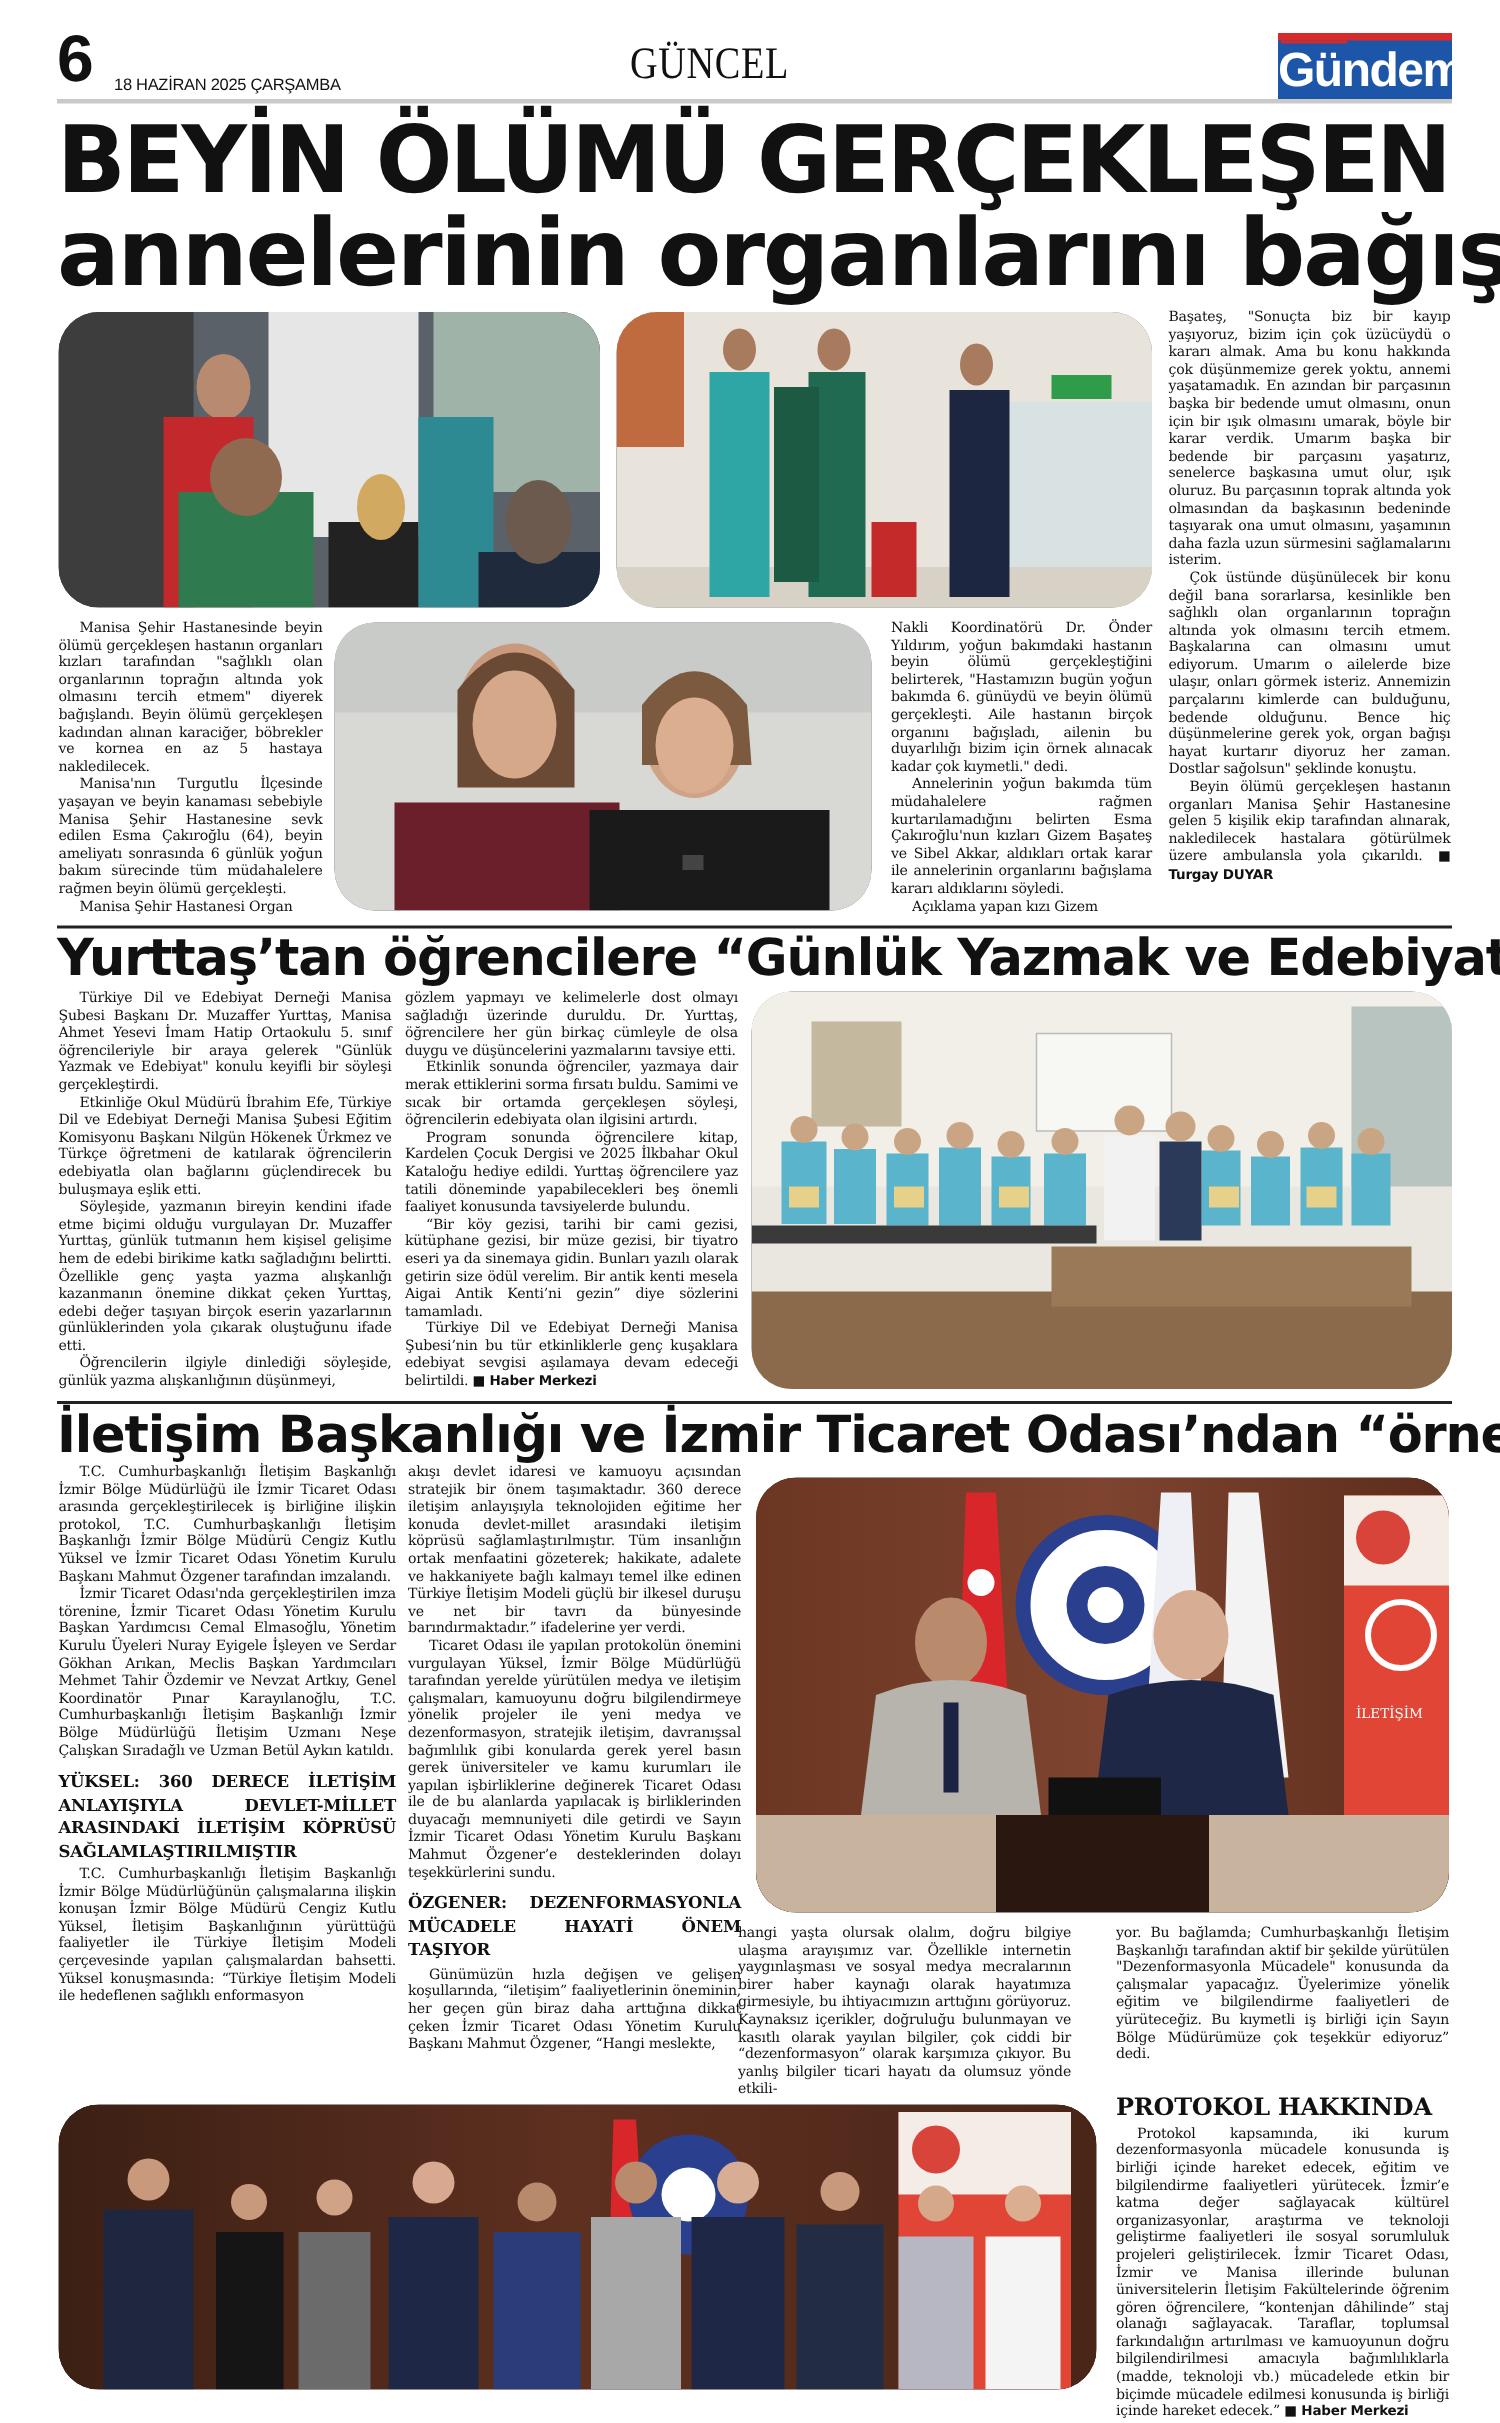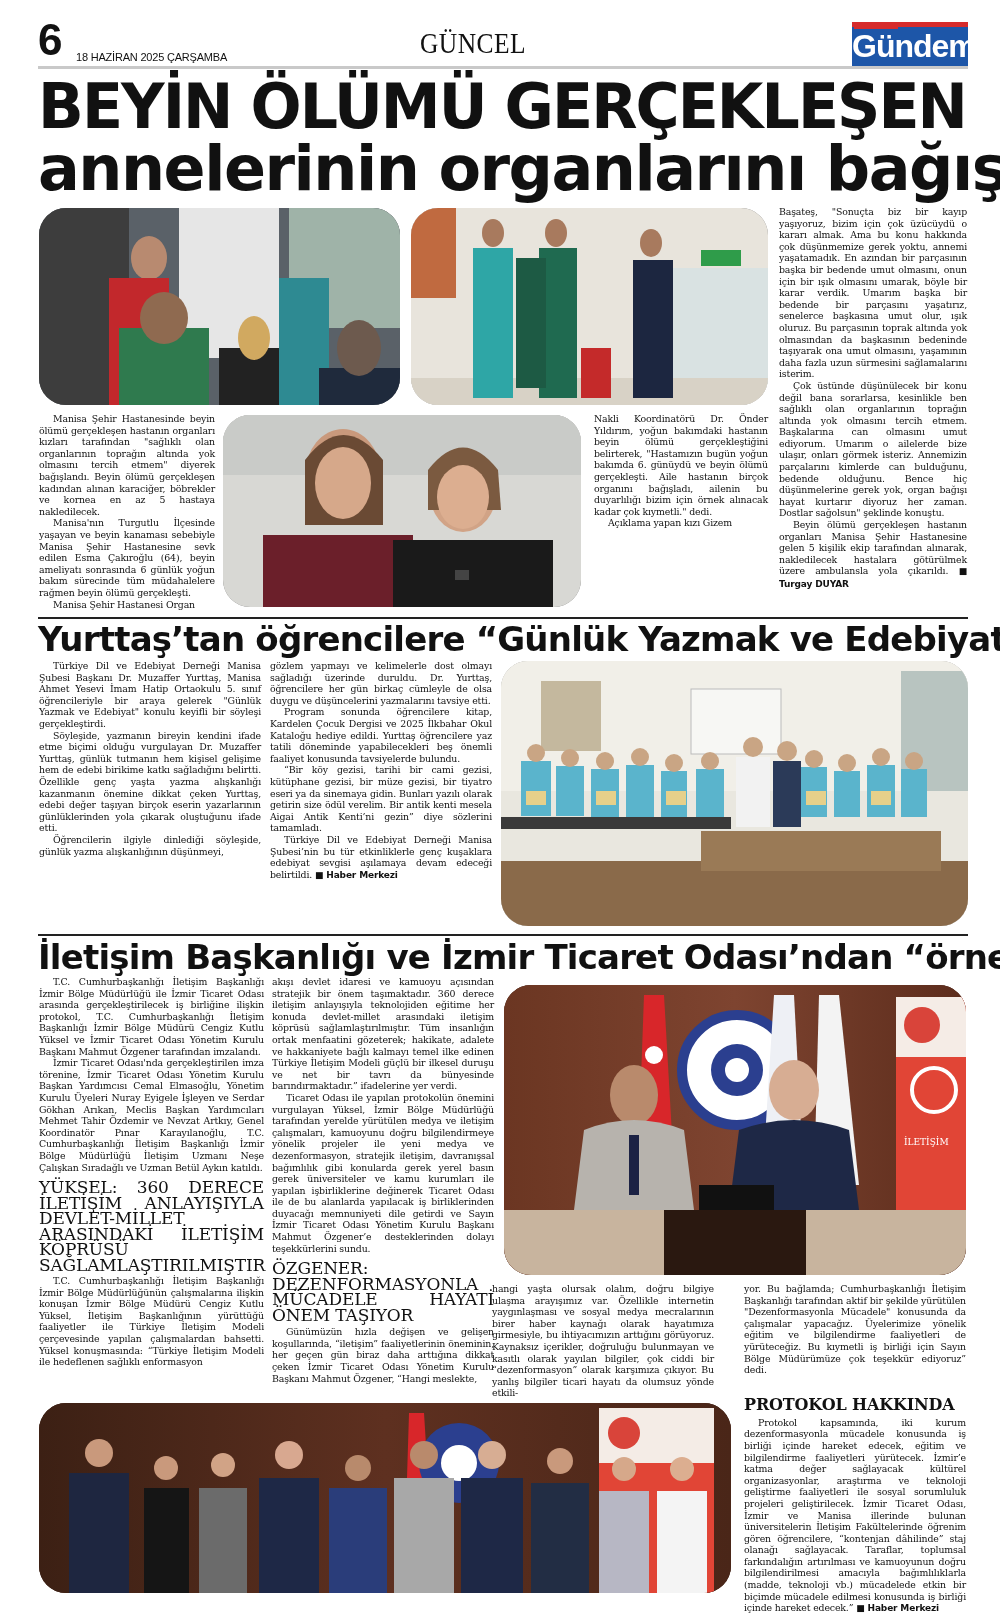--- a/index.html
+++ b/index.html
@@ -16,21 +16,21 @@
   
   .h1a { left: 38px; top: 72px; width: 930px; font-family: "DejaVu Sans", sans-serif; font-weight: 900; font-size: 62px; line-height: 70px; letter-spacing: -2px; white-space: nowrap; transform: scaleX(0.97); transform-origin: left; }
   .h1b { left: 38px; top: 140px; font-family: "DejaVu Sans", sans-serif; font-weight: 700; font-size: 62px; line-height: 58px; letter-spacing: -1.5px; white-space: nowrap; }
   .photo { background: #737373; overflow: hidden; border-radius: 27px; }
   .col { font-size: 9.4px; line-height: 11.6px; text-align: justify; letter-spacing: -0.15px; }
   .col p { text-indent: 14px; }
   .sign { font-family: "DejaVu Sans", sans-serif; font-weight: 700; font-size: 9px; }
   .sign::before { content: "■ "; }
   .divider { height: 2px; background: #222; }
   .h2 { font-family: "DejaVu Sans", sans-serif; font-weight: 700; font-size: 34px; line-height: 34px; letter-spacing: -0.8px; white-space: nowrap; }
-  .subhead { font-family: "DejaVu Serif", serif; font-weight: 400; font-size: 17px; line-height: 15.5px; }
+  .subhead { font-family: "DejaVu Serif", serif; font-weight: 700; font-size: 11px; line-height: 15.5px; }
   .subhead2 { font-family: "DejaVu Serif", serif; font-weight: 700; font-size: 16px; line-height: 18px; }
 </style>
 </head>
 <body>
 
 <div class="abs page-num">6</div>
 <div class="abs date">18 HAZİRAN 2025 ÇARŞAMBA</div>
 <div class="abs section">GÜNCEL</div>
 <div class="abs logo">
   <span class="logo-tag">Manisa'da</span>
@@ -91,38 +91,41 @@
   </svg>
 </div>
 
 <div class="abs col" style="left:39px;top:413px;width:176px;">
   <p>Manisa Şehir Hastanesinde beyin ölümü gerçekleşen hastanın organları kızları tarafından "sağlıklı olan organlarının toprağın altında yok olmasını tercih etmem" diyerek bağışlandı. Beyin ölümü gerçekleşen kadından alınan karaciğer, böbrekler ve kornea en az 5 hastaya nakledilecek.</p>
   <p>Manisa'nın Turgutlu İlçesinde yaşayan ve beyin kanaması sebebiyle Manisa Şehir Hastanesine sevk edilen Esma Çakıroğlu (64), beyin ameliyatı sonrasında 6 günlük yoğun bakım sürecinde tüm müdahalelere rağmen beyin ölümü gerçekleşti.</p>
   <p>Manisa Şehir Hastanesi Organ</p>
 </div>
 <div class="abs col" style="left:594px;top:413px;width:174px;">
   <p style="text-indent:0">Nakli Koordinatörü Dr. Önder Yıldırım, yoğun bakımdaki hastanın beyin ölümü gerçekleştiğini belirterek, "Hastamızın bugün yoğun bakımda 6. günüydü ve beyin ölümü gerçekleşti. Aile hastanın birçok organını bağışladı, ailenin bu duyarlılığı bizim için örnek alınacak kadar çok kıymetli." dedi.</p>
+  <p>Annelerinin yoğun bakımda tüm müdahalelere rağmen kurtarılamadığını belirten Esma Çakıroğlu'nun kızları Gizem Başateş ve Sibel Akkar, aldıkları ortak karar ile annelerinin organlarını bağışlama kararı aldıklarını söyledi.</p>
   <p>Açıklama yapan kızı Gizem</p>
 </div>
 <div class="abs col" style="left:779px;top:206px;width:188px;">
   <p style="text-indent:0">Başateş, "Sonuçta biz bir kayıp yaşıyoruz, bizim için çok üzücüydü o kararı almak. Ama bu konu hakkında çok düşünmemize gerek yoktu, annemi yaşatamadık. En azından bir parçasının başka bir bedende umut olmasını, onun için bir ışık olmasını umarak, böyle bir karar verdik. Umarım başka bir bedende bir parçasını yaşatırız, senelerce başkasına umut olur, ışık oluruz. Bu parçasının toprak altında yok olmasından da başkasının bedeninde taşıyarak ona umut olmasını, yaşamının daha fazla uzun sürmesini sağlamalarını isterim.</p>
   <p>Çok üstünde düşünülecek bir konu değil bana sorarlarsa, kesinlikle ben sağlıklı olan organlarının toprağın altında yok olmasını tercih etmem. Başkalarına can olmasını umut ediyorum. Umarım o ailelerde bize ulaşır, onları görmek isteriz. Annemizin parçalarını kimlerde can bulduğunu, bedende olduğunu. Bence hiç düşünmelerine gerek yok, organ bağışı hayat kurtarır diyoruz her zaman. Dostlar sağolsun" şeklinde konuştu.</p>
   <p><span>Beyin ölümü gerçekleşen hastanın organları Manisa Şehir Hastanesine gelen 5 kişilik ekip tarafından alınarak, nakledilecek hastalara götürülmek üzere ambulansla yola çıkarıldı.</span> <span class="sign">Turgay DUYAR</span></p>
 </div>
 
 <div class="abs divider" style="left:38px;top:617px;width:930px;"></div>
 
 <div class="abs h2" style="left:38px;top:622px;">Yurttaş’tan öğrencilere “Günlük Yazmak ve Edebiyat” söyleşisi</div>
 <div class="abs col" style="left:39px;top:660px;width:222px;">
   <p>Türkiye Dil ve Edebiyat Derneği Manisa Şubesi Başkanı Dr. Muzaffer Yurttaş, Manisa Ahmet Yesevi İmam Hatip Ortaokulu 5. sınıf öğrencileriyle bir araya gelerek "Günlük Yazmak ve Edebiyat" konulu keyifli bir söyleşi gerçekleştirdi.</p>
+  <p>Etkinliğe Okul Müdürü İbrahim Efe, Türkiye Dil ve Edebiyat Derneği Manisa Şubesi Eğitim Komisyonu Başkanı Nilgün Hökenek Ürkmez ve Türkçe öğretmeni de katılarak öğrencilerin edebiyatla olan bağlarını güçlendirecek bu buluşmaya eşlik etti.</p>
   <p>Söyleşide, yazmanın bireyin kendini ifade etme biçimi olduğu vurgulayan Dr. Muzaffer Yurttaş, günlük tutmanın hem kişisel gelişime hem de edebi birikime katkı sağladığını belirtti. Özellikle genç yaşta yazma alışkanlığı kazanmanın önemine dikkat çeken Yurttaş, edebi değer taşıyan birçok eserin yazarlarının günlüklerinden yola çıkarak oluştuğunu ifade etti.</p>
   <p>Öğrencilerin ilgiyle dinlediği söyleşide, günlük yazma alışkanlığının düşünmeyi,</p>
 </div>
 <div class="abs col" style="left:270px;top:660px;width:222px;">
   <p style="text-indent:0">gözlem yapmayı ve kelimelerle dost olmayı sağladığı üzerinde duruldu. Dr. Yurttaş, öğrencilere her gün birkaç cümleyle de olsa duygu ve düşüncelerini yazmalarını tavsiye etti.</p>
+  <p>Etkinlik sonunda öğrenciler, yazmaya dair merak ettiklerini sorma fırsatı buldu. Samimi ve sıcak bir ortamda gerçekleşen söyleşi, öğrencilerin edebiyata olan ilgisini artırdı.</p>
   <p>Program sonunda öğrencilere kitap, Kardelen Çocuk Dergisi ve 2025 İlkbahar Okul Kataloğu hediye edildi. Yurttaş öğrencilere yaz tatili döneminde yapabilecekleri beş önemli faaliyet konusunda tavsiyelerde bulundu.</p>
   <p>“Bir köy gezisi, tarihi bir cami gezisi, kütüphane gezisi, bir müze gezisi, bir tiyatro eseri ya da sinemaya gidin. Bunları yazılı olarak getirin size ödül verelim. Bir antik kenti mesela Aigai Antik Kenti’ni gezin” diye sözlerini tamamladı.</p>
   <p><span>Türkiye Dil ve Edebiyat Derneği Manisa Şubesi’nin bu tür etkinliklerle genç kuşaklara edebiyat sevgisi aşılamaya devam edeceği belirtildi.</span> <span class="sign">Haber Merkezi</span></p>
 </div>
 <div class="abs photo" style="left:501px;top:661px;width:467px;height:265px;">
   <svg width="467" height="265">
     <rect width="467" height="265" fill="#e9e7df"></rect>
     <rect x="0" y="0" width="467" height="130" fill="#f1efe8"></rect>
     <rect x="40" y="20" width="60" height="70" fill="#c4b89e"></rect>
     <rect x="190" y="28" width="90" height="65" fill="#f7f7f4" stroke="#bbb"></rect>

